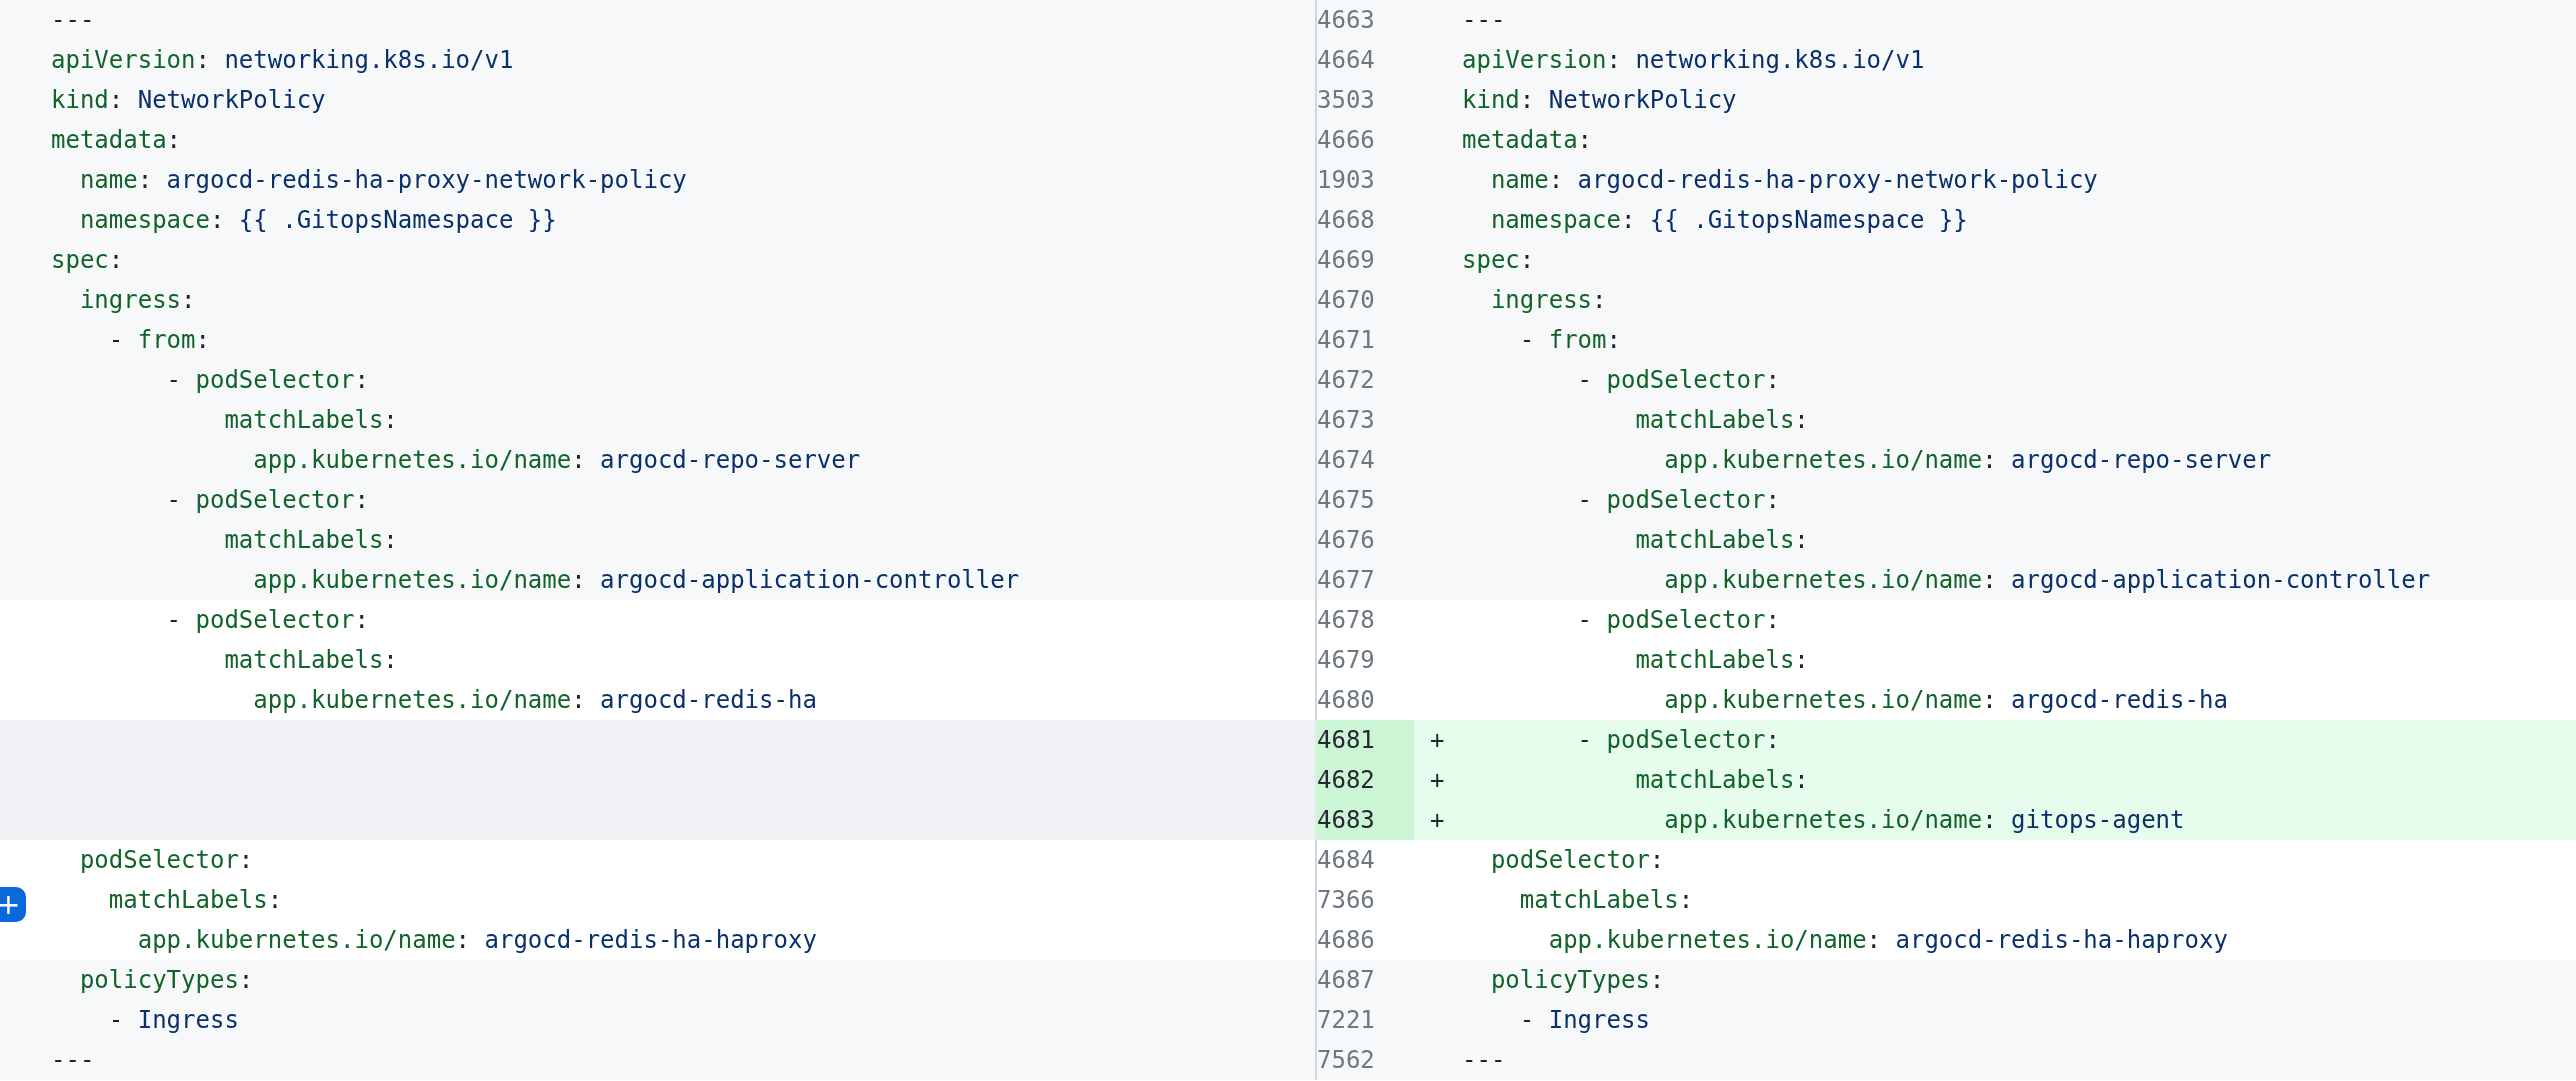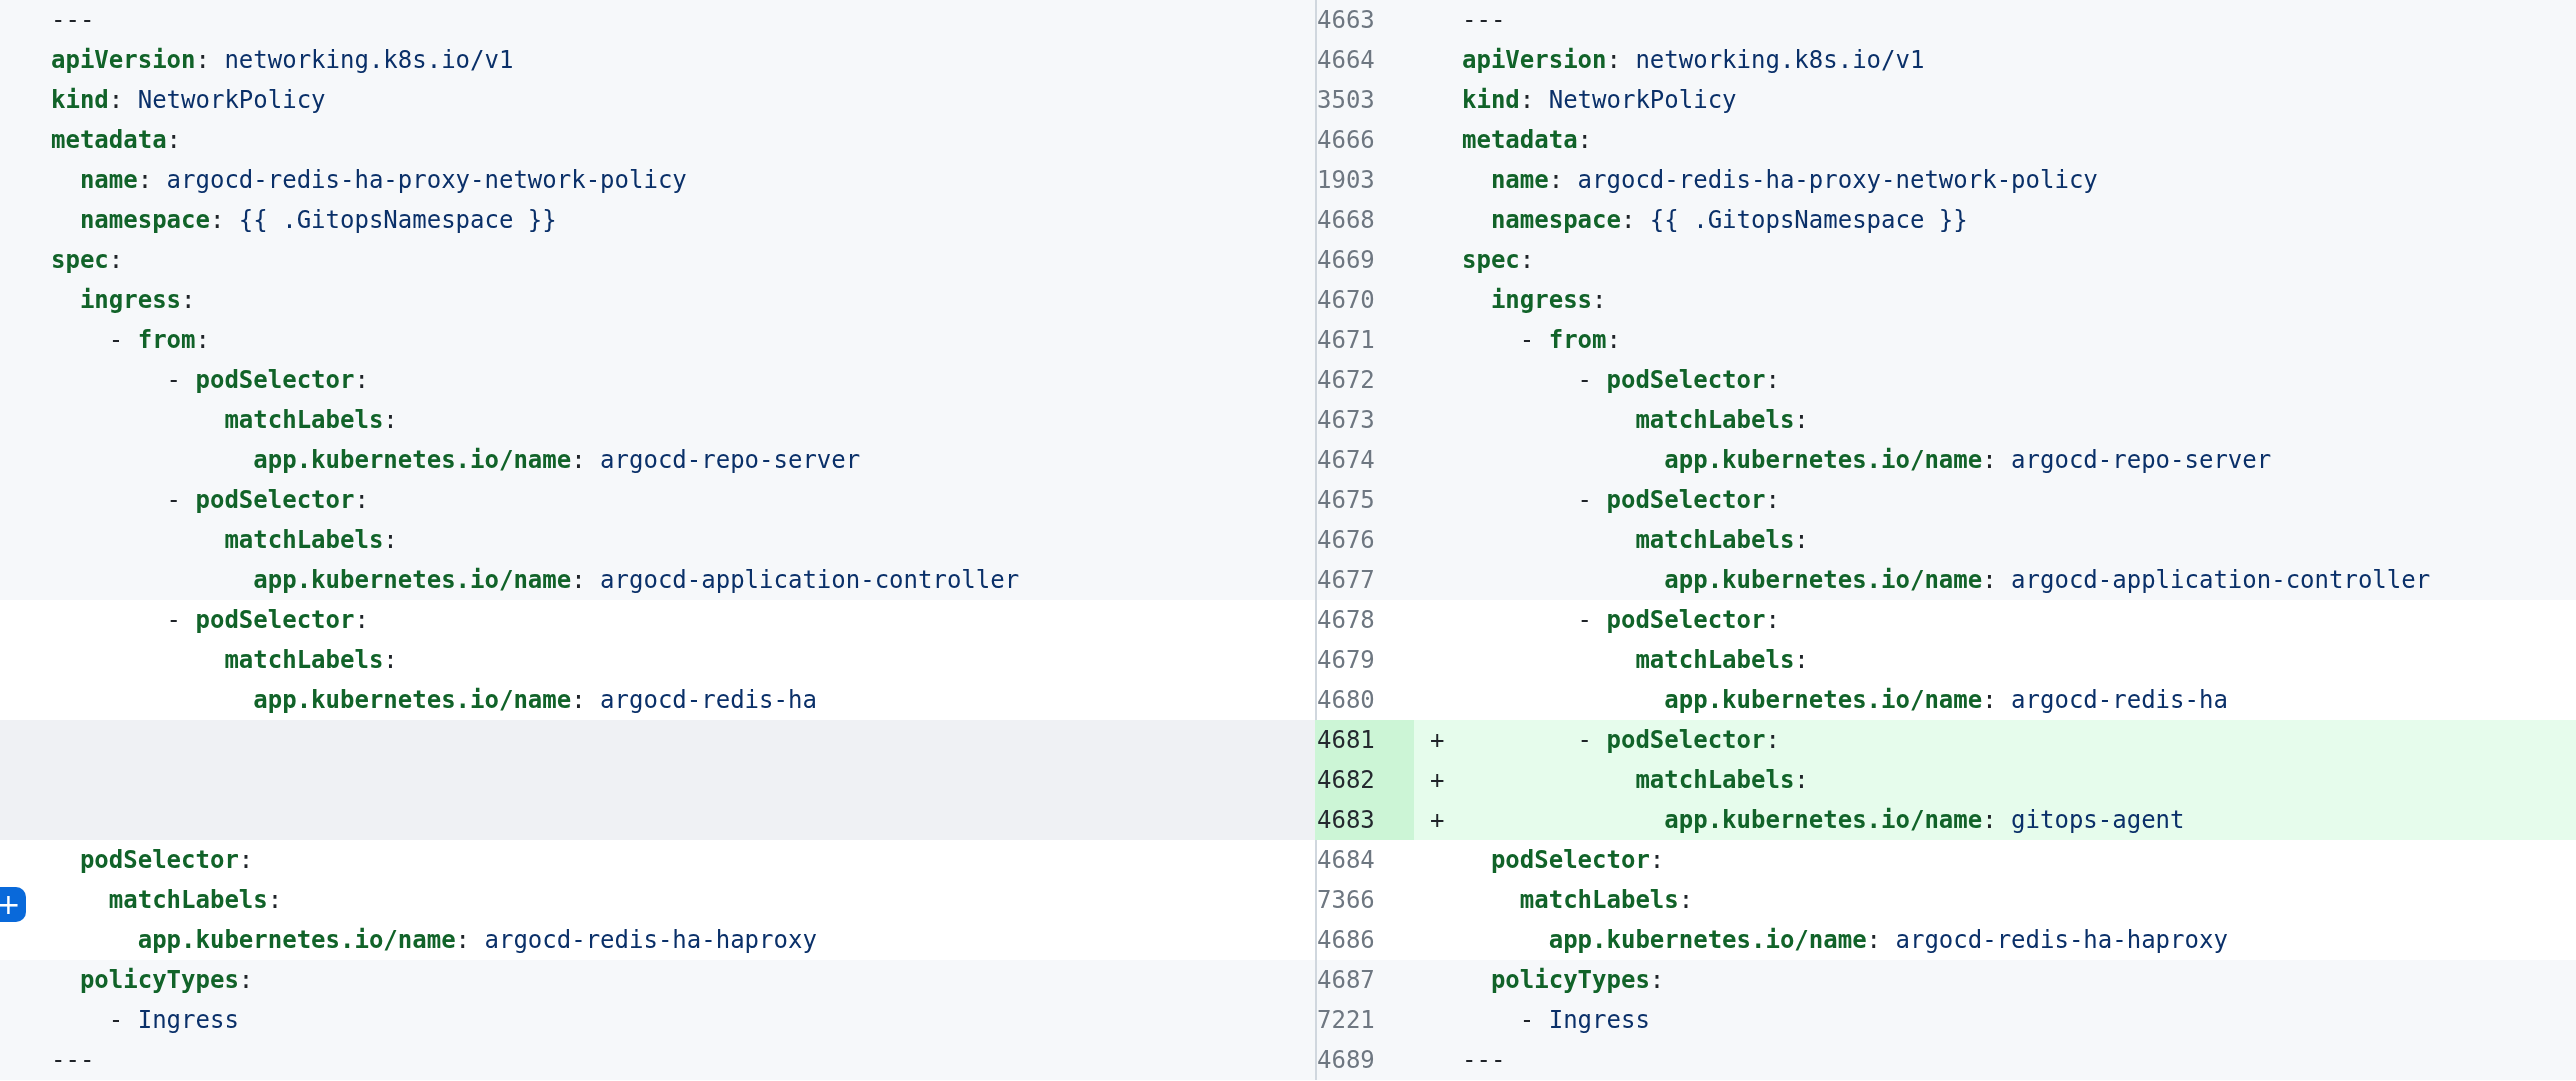--- a/index.html
+++ b/index.html
@@ -17,21 +17,21 @@
   .rcode{flex:1;padding-left:48px;position:relative;}
   .marker{position:absolute;left:16px;top:0;color:var(--c-plain);}
   
   .row.context .lcode,.row.context .lnum,.row.context .rcode{background:#ffffff;}
   .row.expanded .lcode,.row.expanded .lnum,.row.expanded .rcode{background:var(--c-expanded);}
   .row.added .lcode{background:var(--c-placeholder);}
   .row.added .sep{background:var(--c-add-gutter);}
   .row.added .lnum{background:var(--c-add-gutter);color:var(--c-num-add);}
   .row.added .rcode{background:var(--c-add-line);}
   
-  .tk{color:var(--c-key);font-weight:bold;}
+  .tk{color:var(--c-key);}
   .tv{color:var(--c-val);}
   .tp{color:var(--c-plain);}
   
   .add-comment-btn{
     position:absolute;left:-9px;top:887px;width:35px;height:35px;
     border:none;border-radius:10px;background:var(--c-btn-bg);color:var(--c-btn-ic);
     font-family:"DejaVu Sans","Liberation Sans",sans-serif;
     font-size:29px;line-height:33px;text-align:center;padding:0;cursor:pointer;
   }
 </style>
@@ -192,19 +192,19 @@
       </div>
       <div class="row expanded">
         <div class="cell lcode"><span class="tp">    - </span><span class="tv">Ingress</span></div>
         <div class="sep"></div>
         <div class="cell lnum">7221</div>
         <div class="cell rcode"><span class="tp">    - </span><span class="tv">Ingress</span></div>
       </div>
       <div class="row expanded">
         <div class="cell lcode"><span class="tp">---</span></div>
         <div class="sep"></div>
-        <div class="cell lnum">4689</div>
+        <div class="cell lnum">7562</div>
         <div class="cell rcode"><span class="tp">---</span></div>
       </div>
     </div>
   <button class="add-comment-btn">+</button>
 </div>
 
 
 </body></html>

